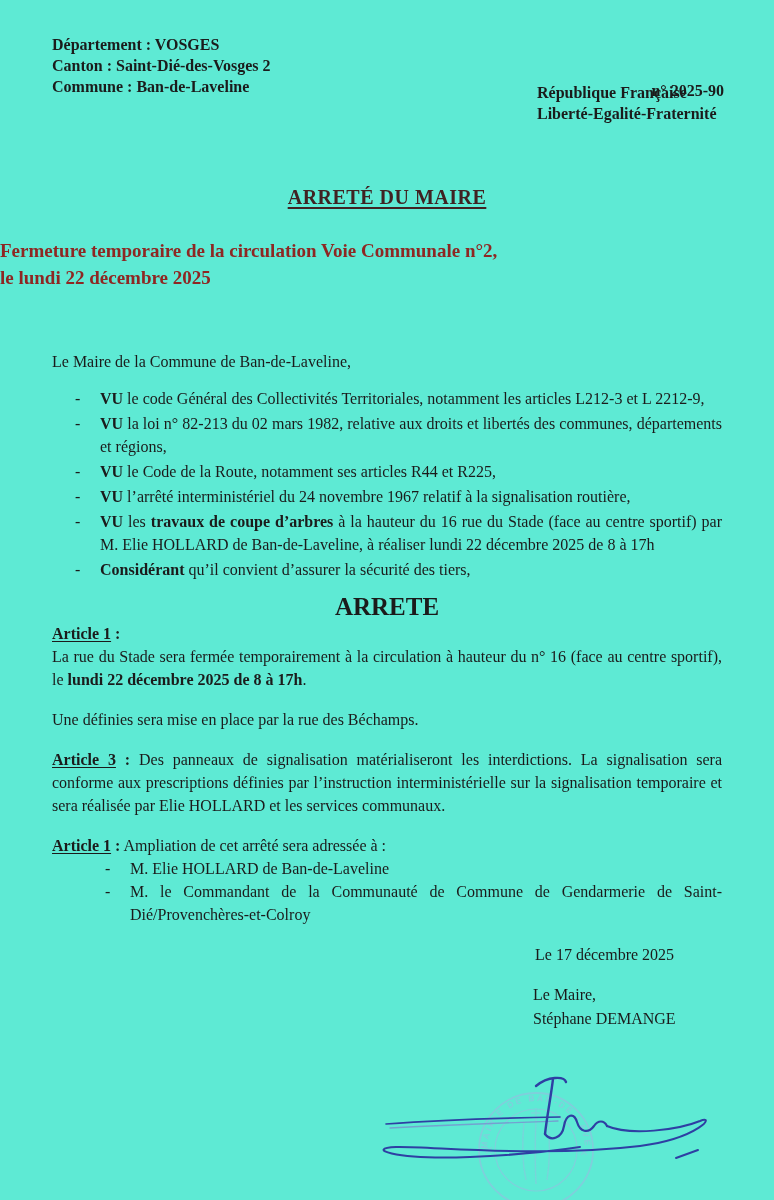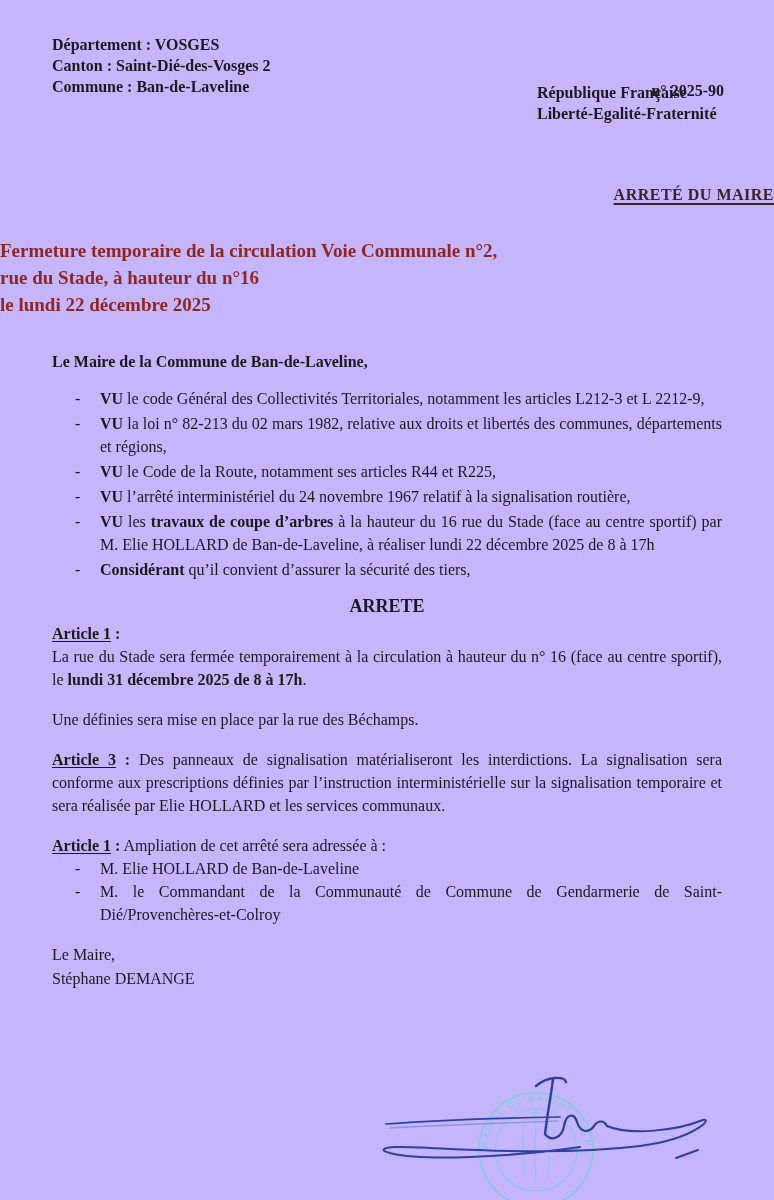--- a/index.html
+++ b/index.html
@@ -1,58 +1,58 @@
 <!DOCTYPE html>
 <html lang="fr" style="--title_ink: #402222; --accent_red: #8e2723; --ink_blue: #2e3fa3; --stamp_cyan: #85cbdd; --text: #1b1b1b;"><head>
 <meta charset="utf-8">
 <style>
   html,body{margin:0;padding:0;background:#e8e8e8;}
   .page{
     position:relative;
     width:774px;height:1200px;
     margin:0 auto;
-    background:#c4b5fd;
+    background:#5eead4;
     overflow:hidden;
     font-family:"Liberation Serif","DejaVu Serif",serif;
     color:var(--text,#1b1b1b);
     font-size:16px;
   }
   
   .hdr-left{position:absolute;left:52px;top:34px;font-weight:bold;line-height:21px;}
   .doc-number{position:absolute;right:50px;top:55px;font-weight:bold;margin-top:27px;}
   .republic{position:absolute;left:537px;top:82px;font-weight:bold;line-height:21px;}
   
   .title{
     position:absolute;top:186px;left:0;width:100%;
-    text-align:right;font-weight:bold;font-size:16px;letter-spacing:.5px;
+    text-align:center;font-weight:bold;font-size:20px;letter-spacing:.5px;
     color:var(--title_ink,#402222);
     text-decoration:underline;text-decoration-thickness:2px;text-underline-offset:3px;
   }
   .subtitle{
     position:absolute;top:237px;left:0;width:100%;
     font-weight:bold;font-size:19px;line-height:27px;
     color:var(--accent_red,#8e2723);
   }
   
   .body-content{position:absolute;left:52px;top:350px;width:670px;line-height:23px;}
-  .intro{font-weight:bold;}
+  .intro{font-weight:normal;}
   ul.dashlist{list-style:none;margin:14px 0 0 0;padding:0 0 0 48px;}
   ul.dashlist li{position:relative;text-align:justify;margin-bottom:2px;}
   ul.dashlist li::before{content:"-";position:absolute;left:-25px;}
-  .decree-heading{text-align:center;font-weight:bold;font-size:18px;margin:14px 0 4px 0;}
+  .decree-heading{text-align:center;font-weight:bold;font-size:25px;margin:14px 0 4px 0;}
   .art-head{font-weight:bold;font-family:Liberation Serif, serif;}
   .art-head .art-u{text-decoration:underline;text-underline-offset:2px;}
   .art-block{margin-bottom:17px;}
   .a1-body,.a3-body,.a4-head-line{text-align:justify;}
   ul.recipients{list-style:none;margin:0;padding:0 0 0 48px;}
-  ul.recipients li{position:relative;text-align:justify;}
+  ul.recipients li{position:relative;text-align:justify;margin-left:30px;}
   ul.recipients li::before{content:"-";position:absolute;left:-25px;}
   
   .sig-date{margin-top:13px;margin-left:483px;}
-  .sig-role{margin-top:17px;line-height:24px;font-family:Liberation Serif, serif;}
+  .sig-role{margin-top:17px;margin-left:481px;line-height:24px;font-family:Liberation Serif, serif;}
   
   .sig-art{position:absolute;left:320px;top:1040px;width:454px;height:160px;}
   .ink{stroke:var(--ink_blue,#2e3fa3);fill:none;stroke-linecap:round;stroke-linejoin:round;}
   .ink-light{stroke:#7b89cf;fill:none;stroke-linecap:round;}
   .stamp{stroke:var(--stamp_cyan,#85cbdd);fill:none;}
   .stamp-text{fill:var(--stamp_cyan,#85cbdd);font-family:"Liberation Sans",sans-serif;font-size:8.5px;letter-spacing:2.2px;font-weight:bold;}
 </style>
 </head>
 <body>
 
@@ -68,60 +68,60 @@
 
   <div class="republic">
     <div>République Française</div>
     <div>Liberté-Egalité-Fraternité</div>
   </div>
 
   <div class="title">ARRETÉ DU MAIRE</div>
 
   <div class="subtitle">
     <div>Fermeture temporaire de la circulation Voie Communale n°2,</div>
-    <div>rue du Stade, à hauteur du n°16</div>
     <div>le lundi 22 décembre 2025</div>
   </div>
 
   <div class="body-content">
 
     <div class="intro">Le Maire de la Commune de Ban-de-Laveline,</div>
 
     <ul class="dashlist">
       <li><b>VU</b><span> le code Général des Collectivités Territoriales, notamment les articles L212-3 et L 2212-9,</span></li>
       <li><b>VU</b><span> la loi n° 82-213 du 02 mars 1982, relative aux droits et libertés des communes, départements et régions,</span></li>
       <li><b>VU</b><span> le Code de la Route, notamment ses articles R44 et R225,</span></li>
       <li><b>VU</b><span> l’arrêté interministériel du 24 novembre 1967 relatif à la signalisation routière,</span></li>
       <li><b>VU</b><span> les </span><b>travaux de coupe d’arbres</b><span> à la hauteur du 16 rue du Stade (face au centre sportif) par M. Elie HOLLARD de Ban-de-Laveline, à réaliser lundi 22 décembre 2025 de 8 à 17h</span></li>
       <li><b>Considérant</b><span> qu’il convient d’assurer la sécurité des tiers,</span></li>
     </ul>
 
     <div class="decree-heading">ARRETE</div>
 
     <div class="art-block">
       <div class="art-head"><span class="art-u">Article 1</span><span> :</span></div>
-      <div class="a1-body"><span>La rue du Stade sera fermée temporairement à la circulation à hauteur du n° 16 (face au centre sportif), le </span><b>lundi 31 décembre 2025 de 8 à 17h</b><span>.</span></div>
+      <div class="a1-body"><span>La rue du Stade sera fermée temporairement à la circulation à hauteur du n° 16 (face au centre sportif), le </span><b>lundi 22 décembre 2025 de 8 à 17h</b><span>.</span></div>
     </div>
 
     <div class="art-block">
       <div>Une définies sera mise en place par la rue des Béchamps.</div>
     </div>
 
     <div class="art-block">
       <div class="a3-body"><span class="art-head"><span class="art-u">Article 3</span><span> :</span></span><span> Des panneaux de signalisation matérialiseront les interdictions. La signalisation sera conforme aux prescriptions définies par l’instruction interministérielle sur la signalisation temporaire et sera réalisée par Elie HOLLARD et les services communaux.</span></div>
     </div>
 
     <div class="art-block">
       <div class="a4-head-line"><span class="art-head"><span class="art-u">Article 1</span><span> :</span></span><span> Ampliation de cet arrêté sera adressée à :</span></div>
       <ul class="recipients">
         <li>M. Elie HOLLARD de Ban-de-Laveline</li>
         <li>M. le Commandant de la Communauté de Commune de Gendarmerie de Saint-Dié/Provenchères-et-Colroy</li>
       </ul>
     </div>
 
+    <div class="sig-date">Le 17 décembre 2025</div>
     <div class="sig-role">
       <div>Le Maire,</div>
       <div>Stéphane DEMANGE</div>
     </div>
 
   </div>
 
   <svg class="sig-art" viewBox="320 1040 454 160" aria-hidden="true">
 
     <g opacity="0.85">

